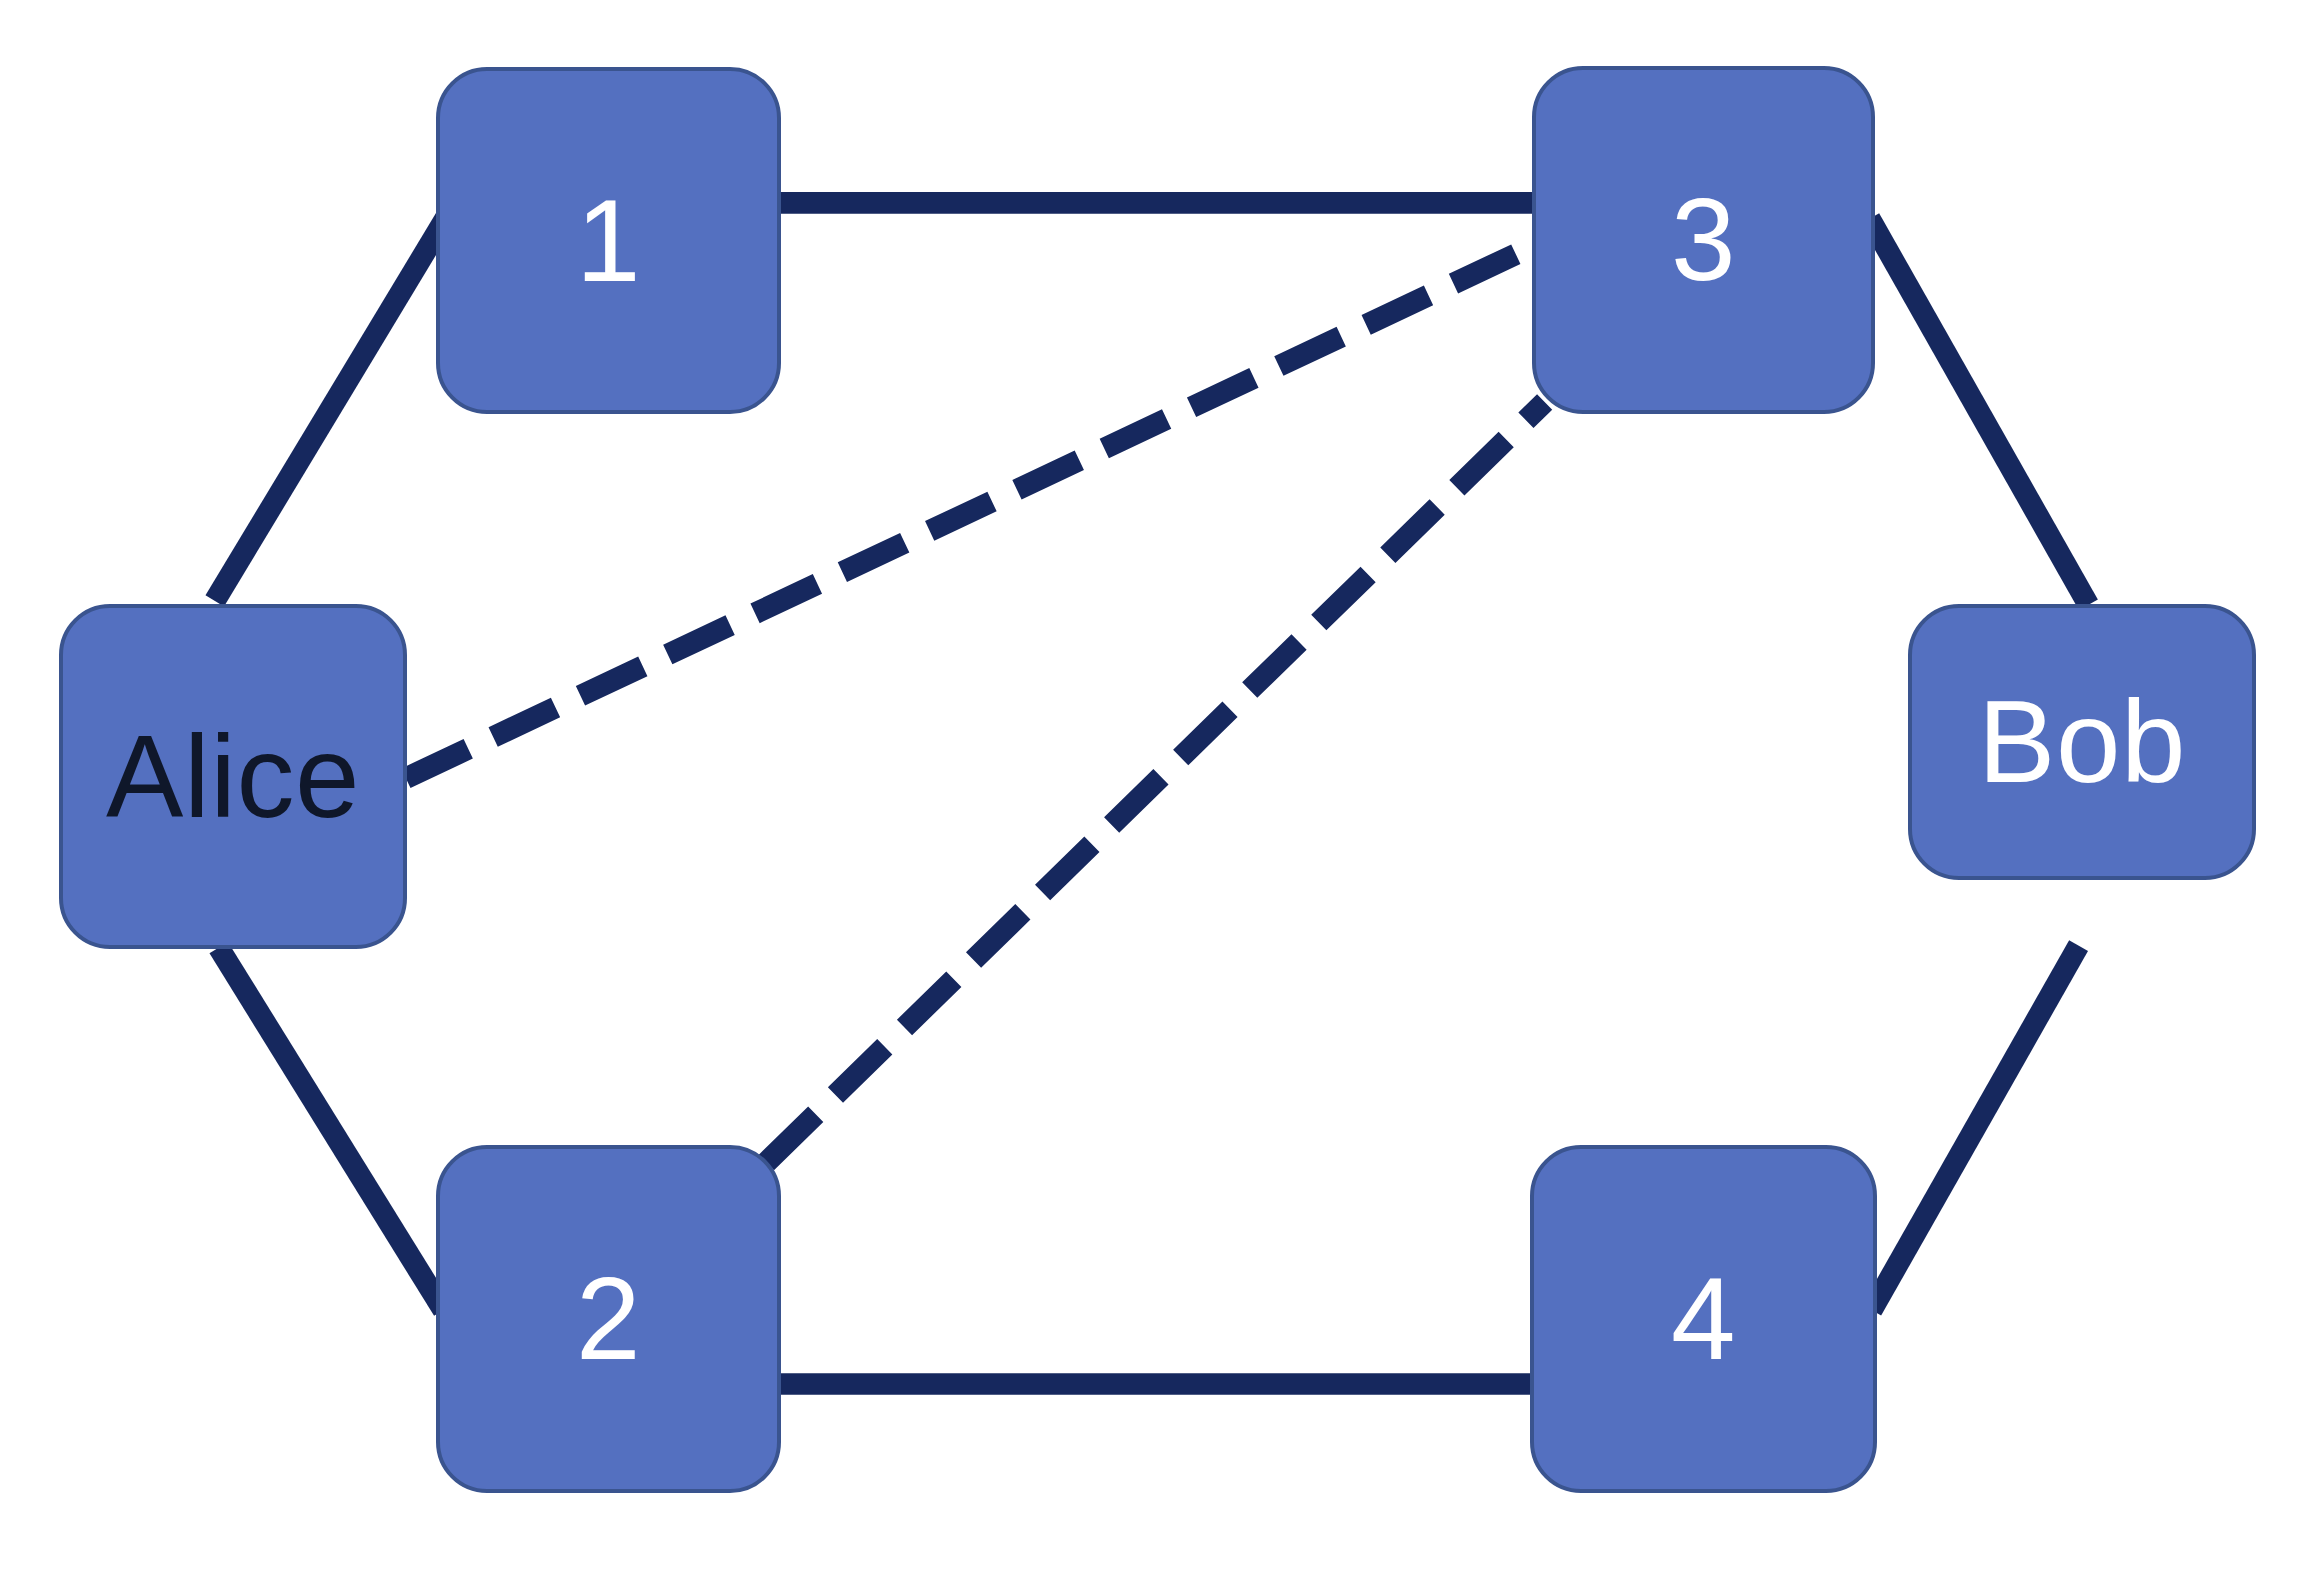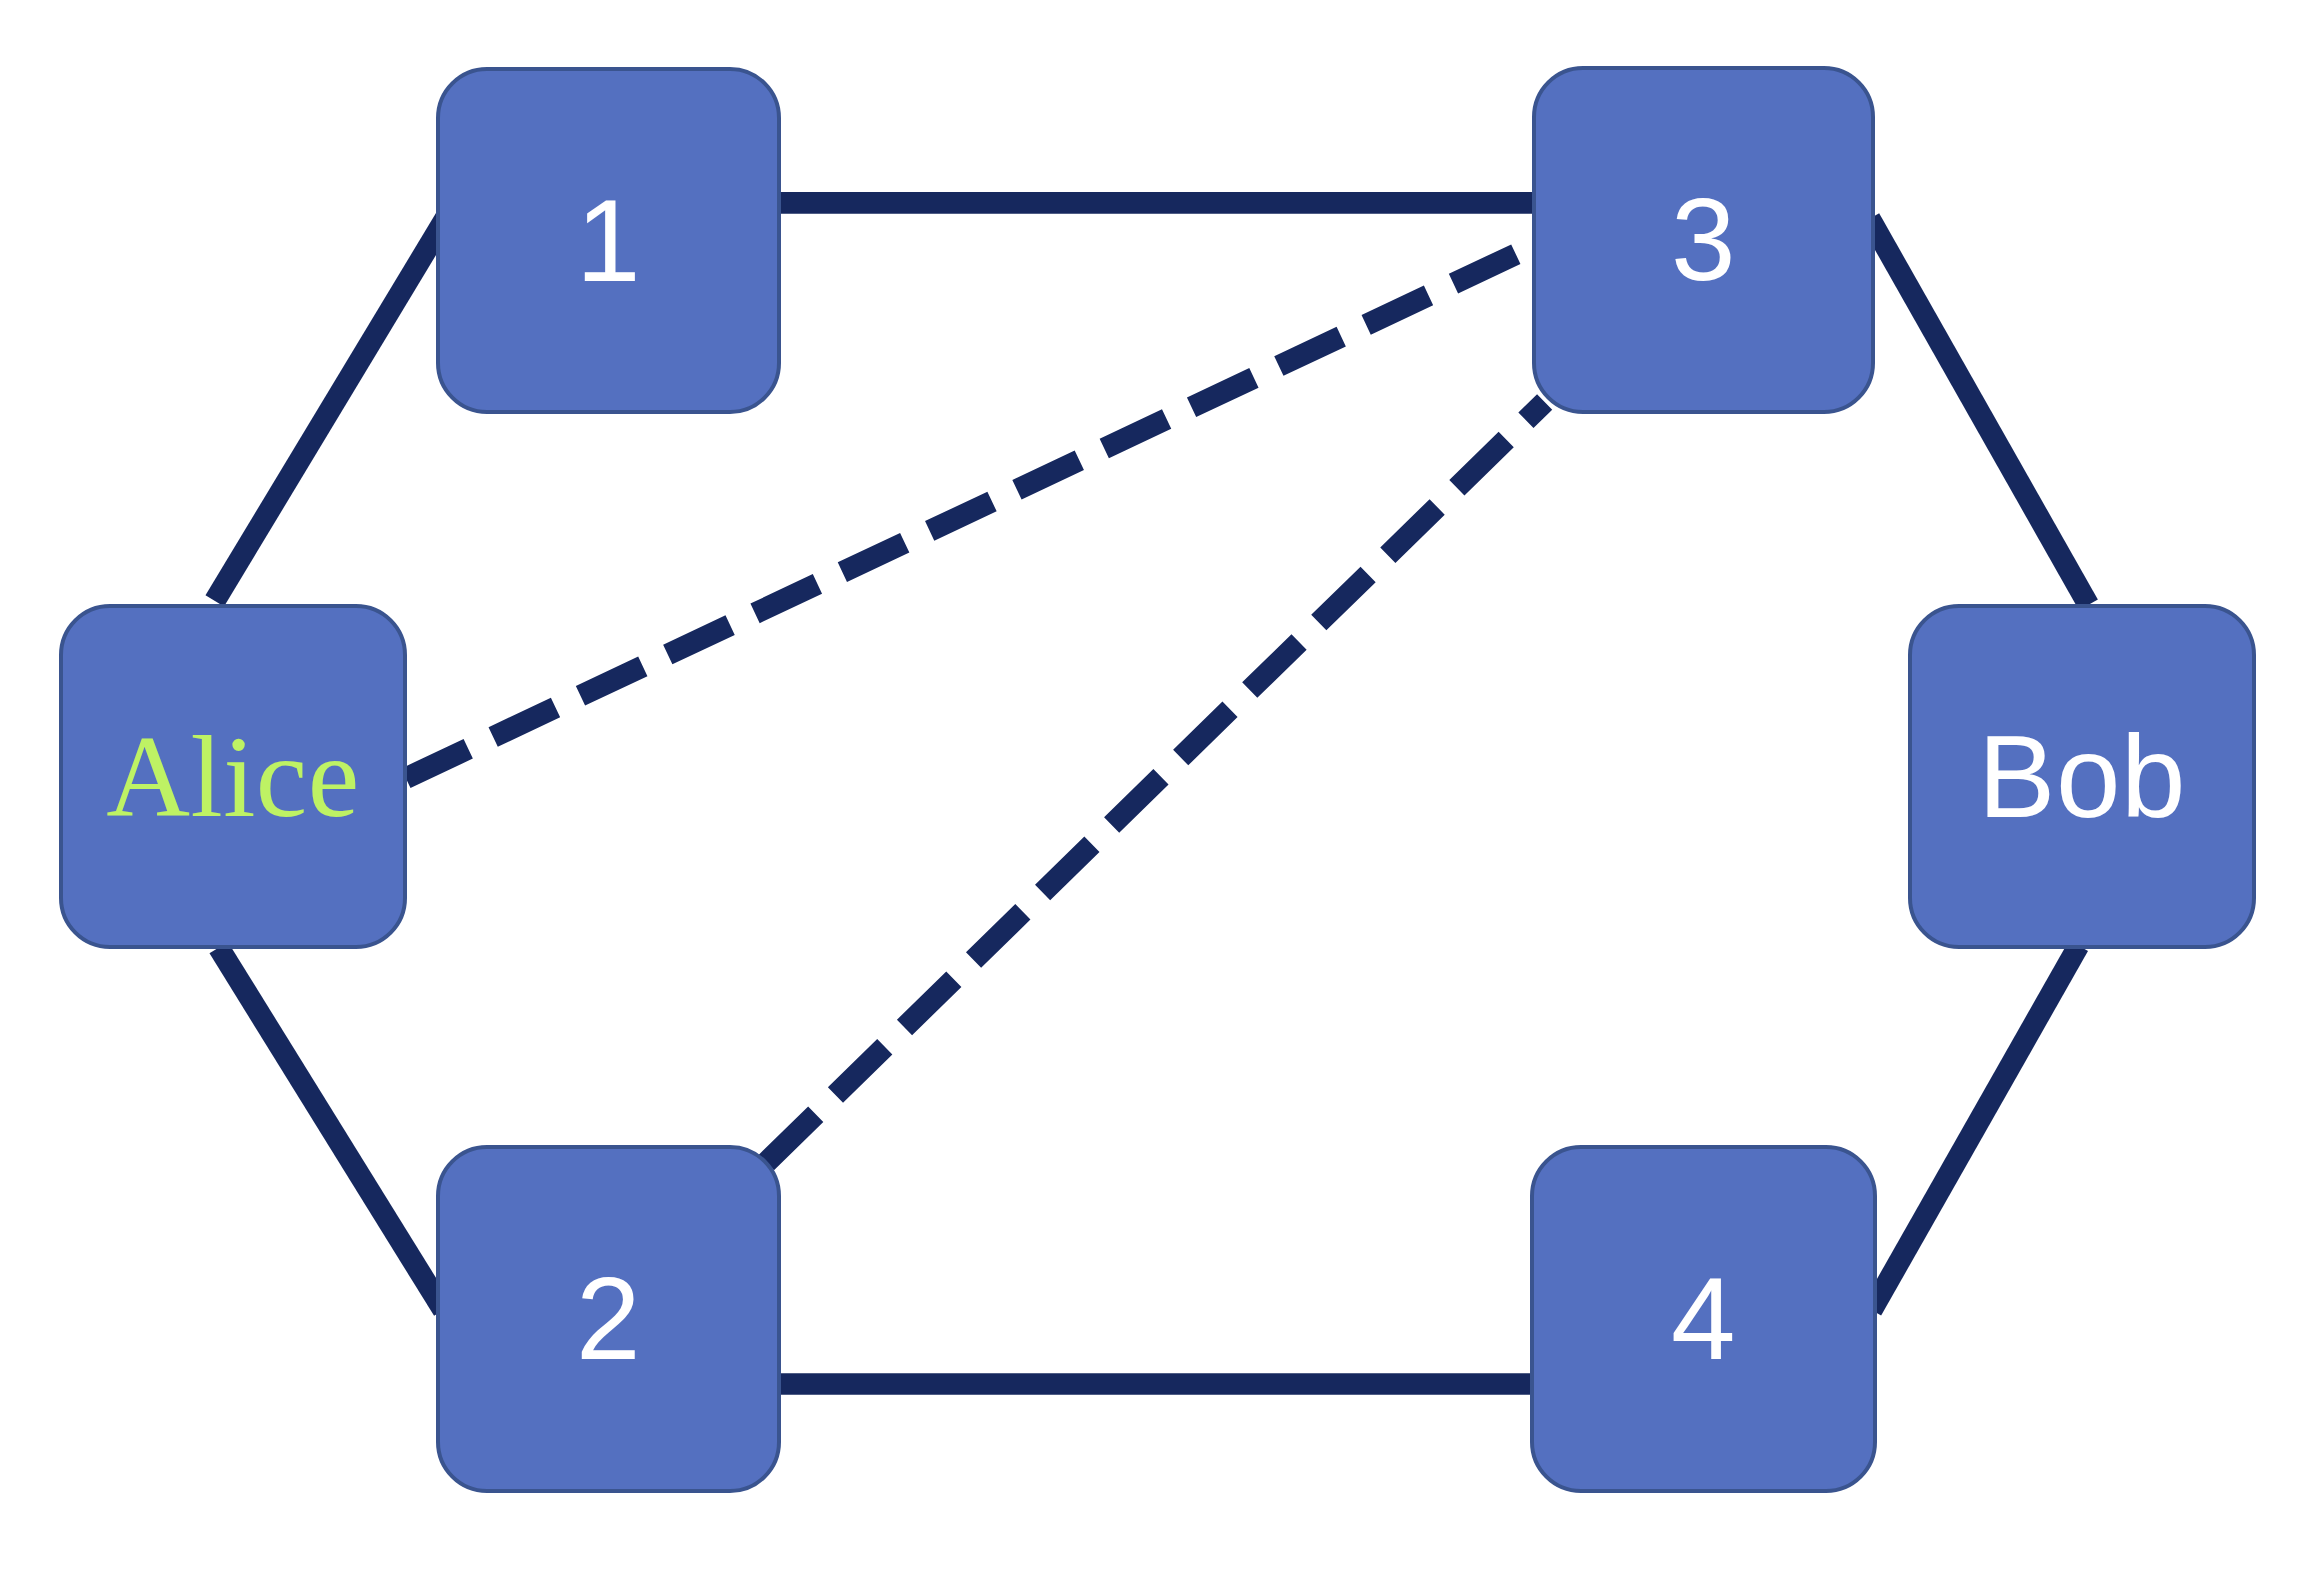--- a/index.html
+++ b/index.html
@@ -63,23 +63,23 @@
     </svg>
 
   <div id="node-layer">
       <div class="node" style="left: 436px; top: 67px; width: 345px; height: 347px; background: rgb(84, 112, 192); border-color: rgb(58, 84, 143);">
         <span class="node-label" style="color: rgb(255, 255, 255);">1</span>
       </div>
       <div class="node" style="left: 1532px; top: 66px; width: 343px; height: 348px; background: rgb(84, 112, 192); border-color: rgb(58, 84, 143);">
         <span class="node-label" style="color: rgb(255, 255, 255);">3</span>
       </div>
       <div class="node" style="left: 59px; top: 604px; width: 348px; height: 345px; background: rgb(84, 112, 192); border-color: rgb(58, 84, 143);">
-        <span class="node-label" style="color: #bef264; font-family: Liberation Serif, serif;">Alice</span>
+        <span class="node-label" style="color: #0f172a;">Alice</span>
       </div>
-      <div class="node" style="left: 1908px; top: 604px; width: 348px; height: 345px; background: rgb(84, 112, 192); border-color: rgb(58, 84, 143); justify-content: center;">
+      <div class="node" style="left: 1908px; top: 604px; width: 348px; height: 276px; background: rgb(84, 112, 192); border-color: rgb(58, 84, 143); justify-content: center;">
         <span class="node-label" style="color: rgb(255, 255, 255);">Bob</span>
       </div>
       <div class="node" style="left: 436px; top: 1145px; width: 345px; height: 348px; background: rgb(84, 112, 192); border-color: rgb(58, 84, 143);">
         <span class="node-label" style="color: rgb(255, 255, 255);">2</span>
       </div>
       <div class="node" style="left: 1530px; top: 1145px; width: 347px; height: 348px; background: rgb(84, 112, 192); border-color: rgb(58, 84, 143);">
         <span class="node-label" style="color: rgb(255, 255, 255);">4</span>
       </div>
     </div>
 

